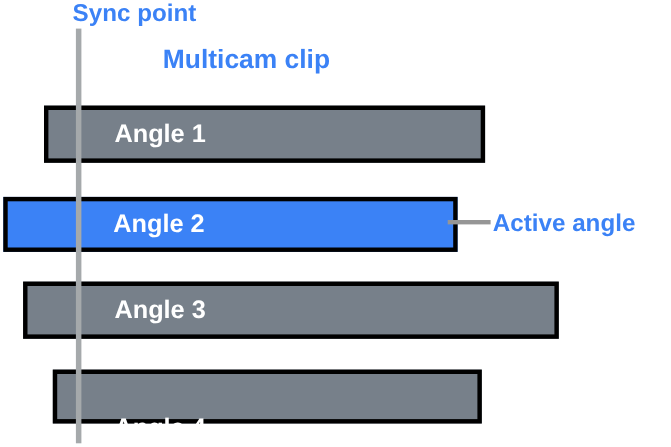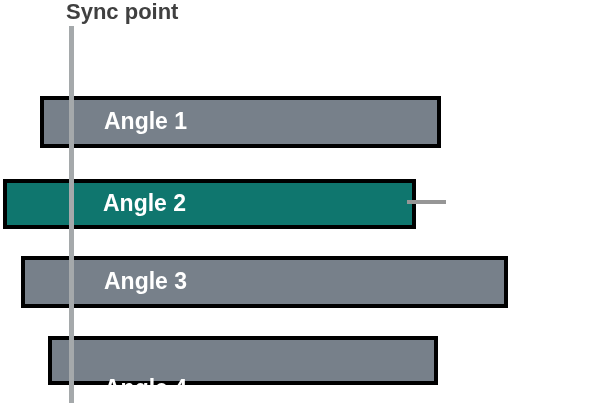--- a/index.html
+++ b/index.html
@@ -12,21 +12,21 @@
     width: 610px;
     height: 406px;
     background: #ffffff;
     overflow: hidden;
     font-family: "Liberation Sans", sans-serif;
     color: #111112;
   }
   .caption {
     position: absolute;
     font-weight: bold;
-    color: #404040;
+    color: #3b82f6;
     line-height: 1.0;
     white-space: nowrap;
   }
   .sync-point-label {
     left: 66px;
     top: 1px;
     font-size: 22px;
   }
   .multicam-label {
     left: 148px;
@@ -81,35 +81,37 @@
   .bar-3 .bar-label { left: 79px; }
   .bar-4 .bar-label { left: 52px; margin-top: 28px; }
 </style>
 </head>
 <body>
 
 <div class="canvas">
 
   <div class="caption sync-point-label">Sync point</div>
 
+  <div class="caption multicam-label">Multicam clip</div>
 
   <div class="sync-line" style="background-color: rgb(165, 169, 171);"></div>
 
   <div class="angle-bar bar-1" style="background-color: rgb(119, 128, 138);">
     <span class="bar-label">Angle 1</span>
   </div>
 
-  <div class="angle-bar bar-2" style="background-color: #0f766e;">
+  <div class="angle-bar bar-2" style="background-color: #3b82f6;">
     <span class="bar-label">Angle 2</span>
   </div>
 
   <div class="angle-bar bar-3" style="background-color: rgb(119, 128, 138);">
     <span class="bar-label">Angle 3</span>
   </div>
 
   <div class="angle-bar bar-4" style="background-color: rgb(119, 128, 138);">
     <span class="bar-label">Angle 4</span>
   </div>
 
   <div class="connector-line" style="background-color: rgb(150, 150, 150);"></div>
 
+  <div class="caption active-angle-label">Active angle</div>
 
 </div>
 
 </body></html>

